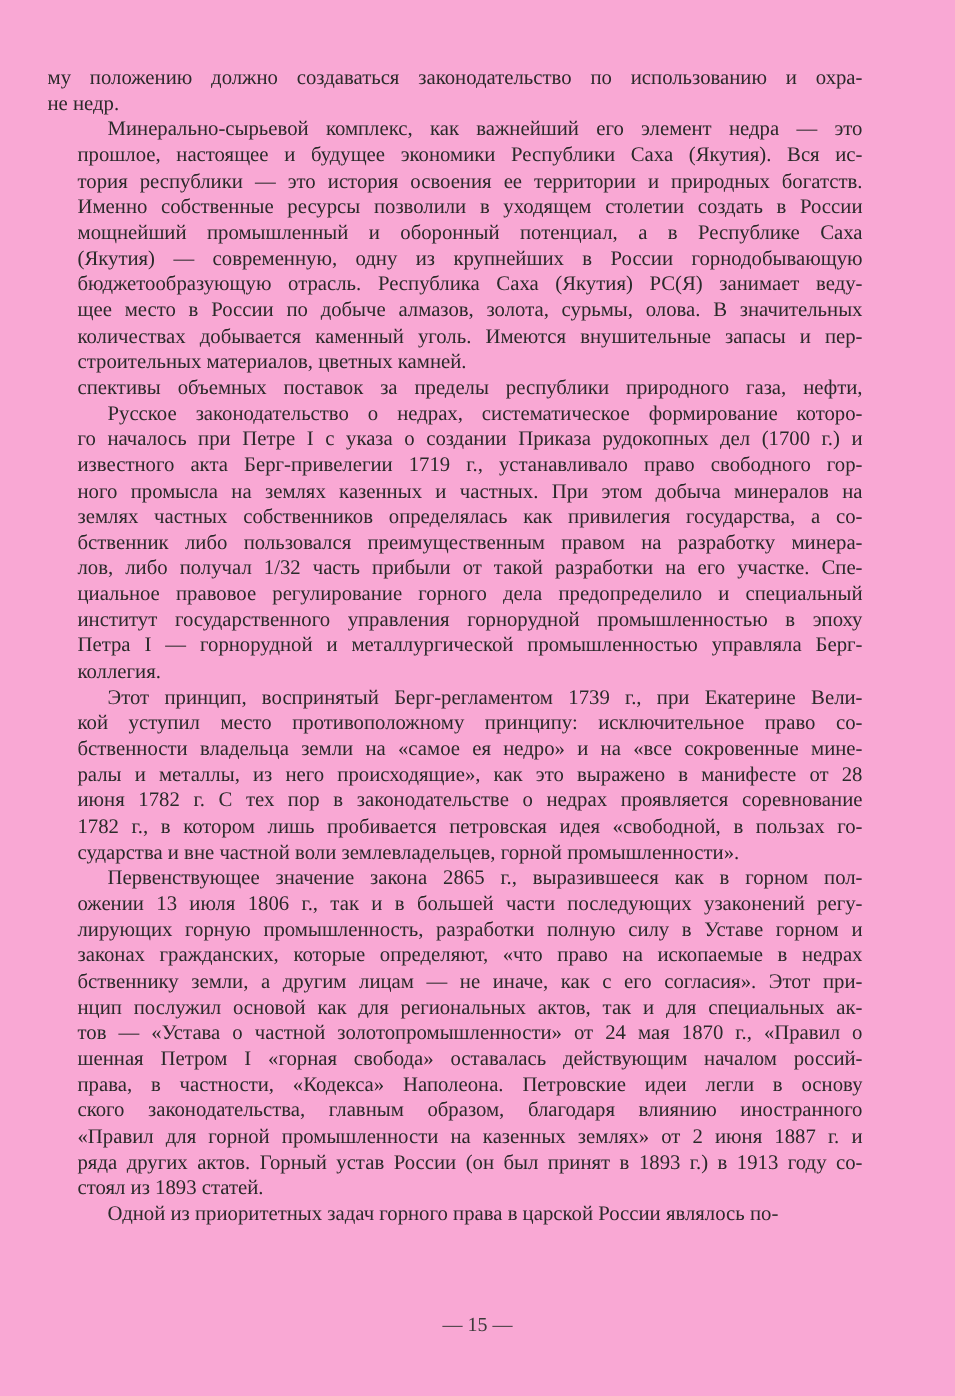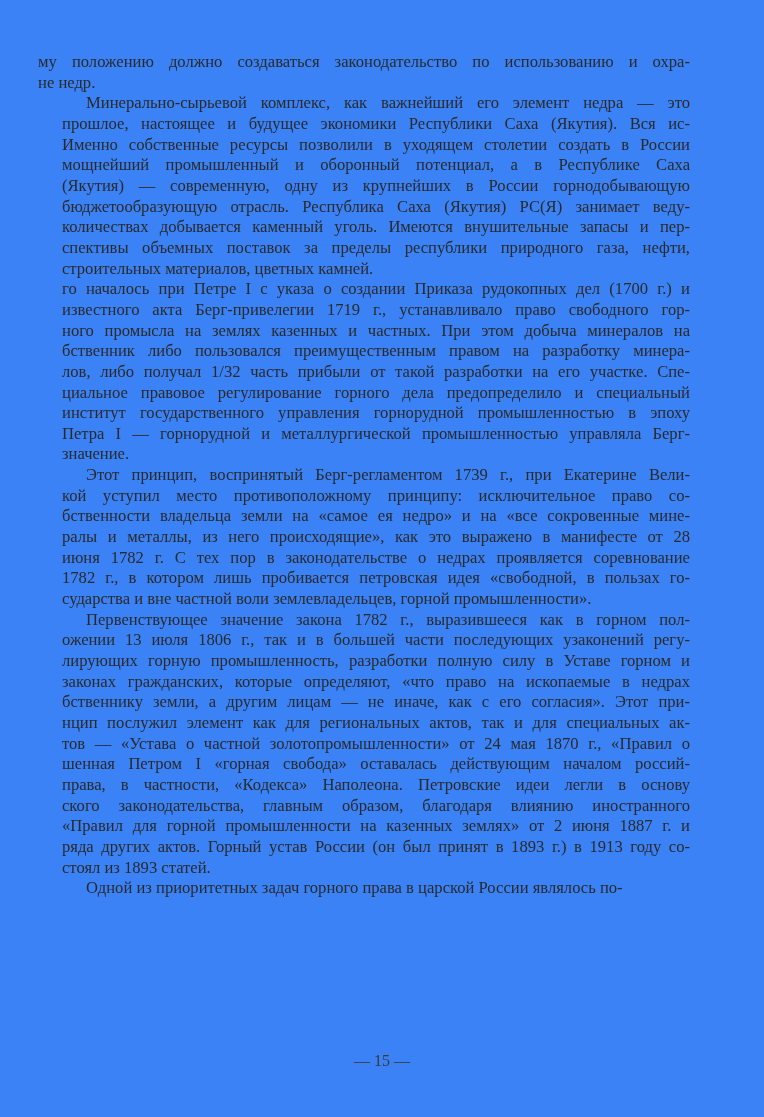--- a/index.html
+++ b/index.html
@@ -12,21 +12,21 @@
       height: 1117px;
       position: relative;
       overflow: hidden;
     }
     .page {
       position: absolute;
       left: 0;
       top: 0;
       width: 764px;
       height: 1117px;
-      background: #3b82f6;
+      background: #f9a8d4;
     }
     .text-block {
       position: absolute;
       left: 38px;
       top: 52px;
       width: 652px;
       font-family: "Liberation Serif", "DejaVu Serif", serif;
       font-size: 16.6px;
       line-height: 20.65px;
       color: #2a2a2a;
@@ -70,55 +70,59 @@
 
 <div class="page">
   <div class="text-block" id="text-block">
       <div class="para continued">
         <span class="line">му положению должно создаваться законодательство по использованию и охра-</span>
         <span class="line last">не недр.</span>
       </div>
       <div class="para">
         <span class="line indent">Минерально-сырьевой комплекс, как важнейший его элемент недра — это</span>
         <span class="line">прошлое, настоящее и будущее экономики Республики Саха (Якутия). Вся ис-</span>
+        <span class="line">тория республики — это история освоения ее территории и природных богатств.</span>
         <span class="line">Именно собственные ресурсы позволили в уходящем столетии создать в России</span>
         <span class="line">мощнейший промышленный и оборонный потенциал, а в Республике Саха</span>
         <span class="line">(Якутия) — современную, одну из крупнейших в России горнодобывающую</span>
         <span class="line">бюджетообразующую отрасль. Республика Саха (Якутия) РС(Я) занимает веду-</span>
+        <span class="line">щее место в России по добыче алмазов, золота, сурьмы, олова. В значительных</span>
         <span class="line">количествах добывается каменный уголь. Имеются внушительные запасы и пер-</span>
+        <span class="line last">строительных материалов, цветных камней.</span>
         <span class="line">спективы объемных поставок за пределы республики природного газа, нефти,</span>
-        <span class="line last">строительных материалов, цветных камней.</span>
       </div>
       <div class="para">
+        <span class="line indent">Русское законодательство о недрах, систематическое формирование которо-</span>
         <span class="line">го началось при Петре I с указа о создании Приказа рудокопных дел (1700 г.) и</span>
         <span class="line">известного акта Берг-привелегии 1719 г., устанавливало право свободного гор-</span>
         <span class="line">ного промысла на землях казенных и частных. При этом добыча минералов на</span>
+        <span class="line">землях частных собственников определялась как привилегия государства, а со-</span>
         <span class="line">бственник либо пользовался преимущественным правом на разработку минера-</span>
         <span class="line">лов, либо получал 1/32 часть прибыли от такой разработки на его участке. Спе-</span>
         <span class="line">циальное правовое регулирование горного дела предопределило и специальный</span>
         <span class="line">институт государственного управления горнорудной промышленностью в эпоху</span>
         <span class="line">Петра I — горнорудной и металлургической промышленностью управляла Берг-</span>
-        <span class="line last">значение.</span>
+        <span class="line last">коллегия.</span>
       </div>
       <div class="para">
         <span class="line indent">Этот принцип, воспринятый Берг-регламентом 1739 г., при Екатерине Вели-</span>
         <span class="line">кой уступил место противоположному принципу: исключительное право со-</span>
         <span class="line">бственности владельца земли на «самое ея недро» и на «все сокровенные мине-</span>
         <span class="line">ралы и металлы, из него происходящие», как это выражено в манифесте от 28</span>
         <span class="line">июня 1782 г. С тех пор в законодательстве о недрах проявляется соревнование</span>
         <span class="line">1782 г., в котором лишь пробивается петровская идея «свободной, в пользах го-</span>
         <span class="line last">сударства и вне частной воли землевладельцев, горной промышленности».</span>
       </div>
       <div class="para">
-        <span class="line indent">Первенствующее значение закона 1782 г., выразившееся как в горном пол-</span>
+        <span class="line indent">Первенствующее значение закона 2865 г., выразившееся как в горном пол-</span>
         <span class="line">ожении 13 июля 1806 г., так и в большей части последующих узаконений регу-</span>
         <span class="line">лирующих горную промышленность, разработки полную силу в Уставе горном и</span>
         <span class="line">законах гражданских, которые определяют, «что право на ископаемые в недрах</span>
         <span class="line">бственнику земли, а другим лицам — не иначе, как с его согласия». Этот при-</span>
-        <span class="line">нцип послужил элемент как для региональных актов, так и для специальных ак-</span>
+        <span class="line">нцип послужил основой как для региональных актов, так и для специальных ак-</span>
         <span class="line">тов — «Устава о частной золотопромышленности» от 24 мая 1870 г., «Правил о</span>
         <span class="line">шенная Петром I «горная свобода» оставалась действующим началом россий-</span>
         <span class="line">права, в частности, «Кодекса» Наполеона. Петровские идеи легли в основу</span>
         <span class="line">ского законодательства, главным образом, благодаря влиянию иностранного</span>
         <span class="line">«Правил для горной промышленности на казенных землях» от 2 июня 1887 г. и</span>
         <span class="line">ряда других актов. Горный устав России (он был принят в 1893 г.) в 1913 году со-</span>
         <span class="line last">стоял из 1893 статей.</span>
       </div>
       <div class="para">
         <span class="line indent last">Одной из приоритетных задач горного права в царской России являлось по-</span>

